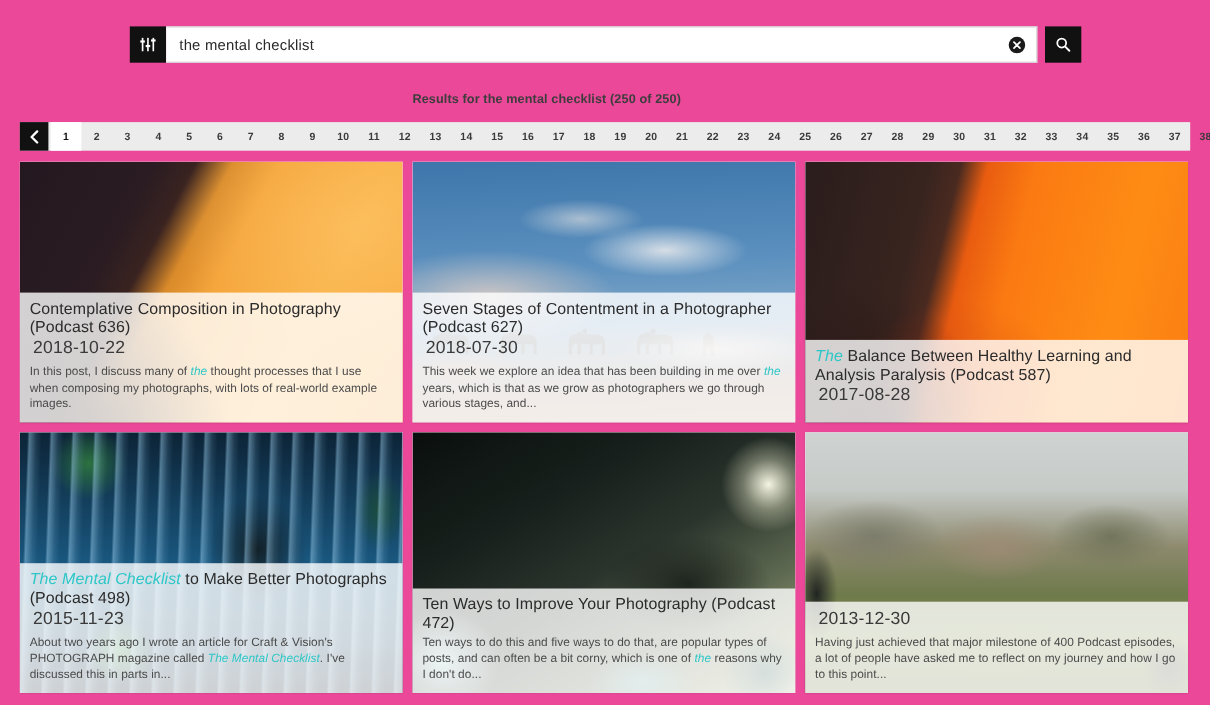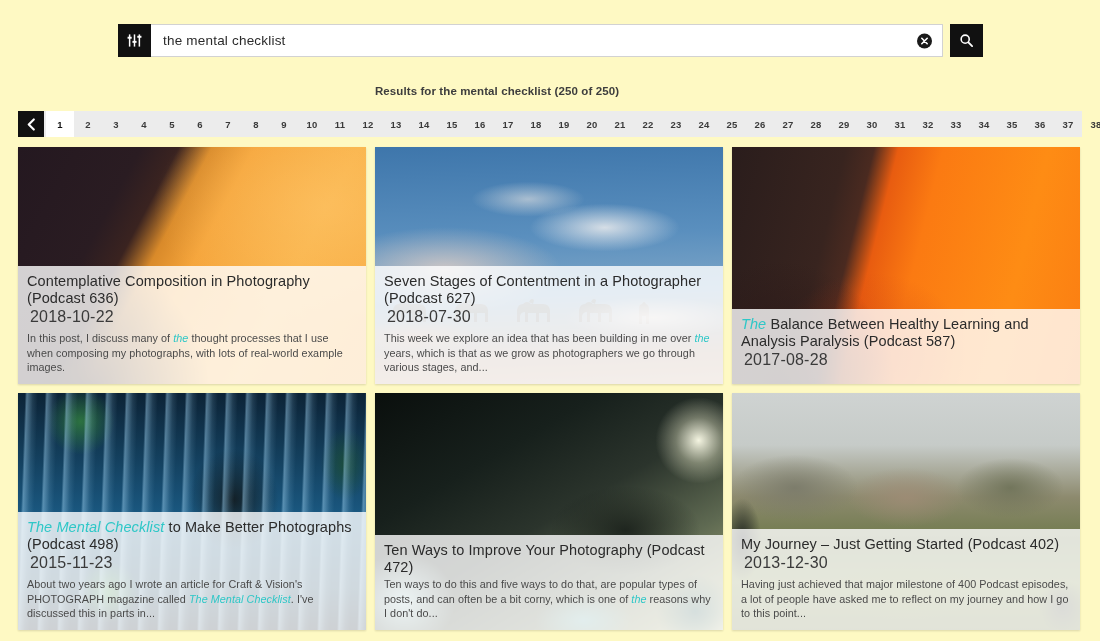--- a/index.html
+++ b/index.html
@@ -3,21 +3,21 @@
 <meta charset="utf-8">
 <style>
   * { box-sizing: border-box; }
   html, body {
     margin: 0; padding: 0;
     width: 1100px; height: 641px;
     background: #f7f7f7;
     font-family: "Liberation Sans", sans-serif;
     overflow: hidden;
   }
-  .page { width: 1100px; height: 641px; position: relative; background: #fef9c3; }
+  .page { width: 1100px; height: 641px; position: relative; background: #ec4899; }
 
   
   .searchbar {
     position: absolute; left: 118px; top: 24px;
     width: 865px; height: 33px;
     display: flex; align-items: stretch;
   }
   .search-modebtn {
     width: 33px; height: 33px; background: #111;
     display: flex; align-items: center; justify-content: center;
@@ -341,20 +341,19 @@
       <div class="card">
         <div class="card-photo ph-ice"></div>
         <div class="card-overlay">
           <div class="card-title"><span>Ten Ways to Improve Your Photography (Podcast 472)</span></div>
           <div class="card-excerpt"><span>Ten ways to do this and five ways to do that, are popular types of posts, and can often be a bit corny, which is one of </span><span class="hl">the</span><span> reasons why I don't do...</span></div>
         </div>
       </div>
       <div class="card">
         <div class="card-photo ph-mtn"></div>
         <div class="card-overlay">
-          <div class="card-title"><span>My Journey – Just Getting Started (Podcast 402)</span></div>
           <div class="card-date">2013-12-30</div>
           <div class="card-excerpt"><span>Having just achieved that major milestone of 400 Podcast episodes, a lot of people have asked me to reflect on my journey and how I go to this point...</span></div>
         </div>
       </div>
     </div>
 
 </div>
 
 </body></html>

